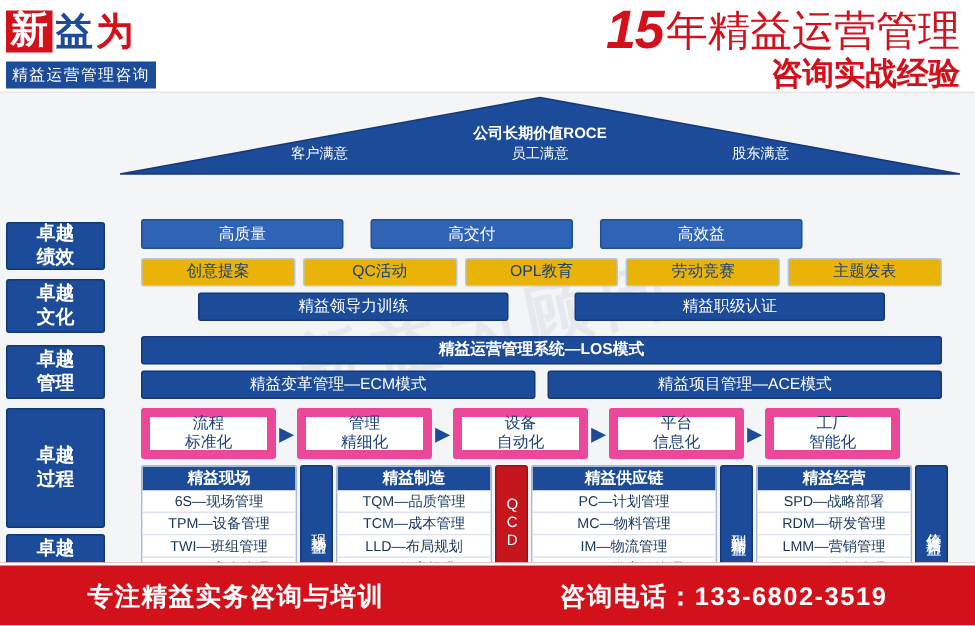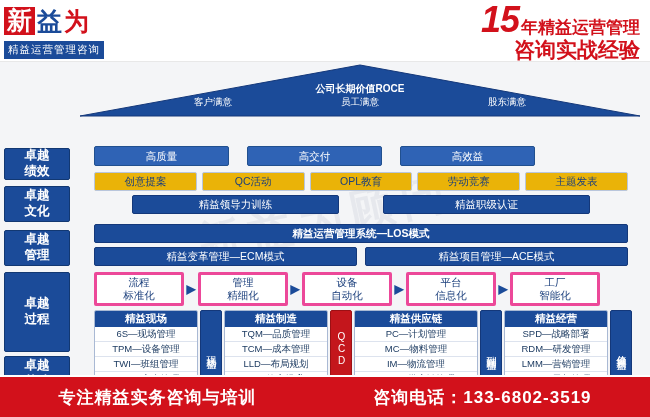--- a/index.html
+++ b/index.html
@@ -46,21 +46,21 @@
     position: absolute; right: 10px; top: 3px;
     text-align: left;
     color: #d2111b;
   }
   .hr-line1 { display: flex; align-items: flex-end; }
   .hr-num {
     font-size: 36px; font-weight: bold; font-style: italic;
     line-height: 0.95; letter-spacing: -1px;
   }
   .hr-t1 {
-    font-size: 17px; font-weight: bold;
+    font-size: 28px; font-weight: normal;
     line-height: 1.1; margin-left: 2px; text-align: center;
   }
   .hr-t2 {
     font-size: 21px; font-weight: bold;
     line-height: 1.15; margin-top: 1px; text-align: right;
   }
   
   .diagram {
     position: relative;
     width: 650px; height: 313px;
@@ -97,21 +97,21 @@
   .box {
     background: #1b4b99; color: #fff;
     border: 1px solid #14387a;
     display: flex; align-items: center; justify-content: center;
     font-size: 10.5px; text-align: center;
     border-radius: 2px;
     line-height: 1.2;
   }
   .box.lt { background: #2f63b5; border-color: #21508f; }
   .box.pale { background: #eab308; color: #1b3f7c; border: 1px solid #b9c6dc; }
-  .box.white { background: #ffffff; color: #1b3f7c; border: 3px solid #ec4899; }
+  .box.white { background: #ffffff; color: #1b3f7c; border: 6px solid #ec4899; }
   .roof {
     position: absolute; left: 0; top: 2px; width: 572px; height: 56px;
   }
   .roof svg { position: absolute; left: 0; top: 0; }
   .roof-t1 {
     position: absolute; width: 100%; top: 18px;
     text-align: center; color: #fff; font-size: 10px; font-weight: bold;
   }
   .roof-row {
     position: absolute; top: 32px; left: 120px; width: 332px;

